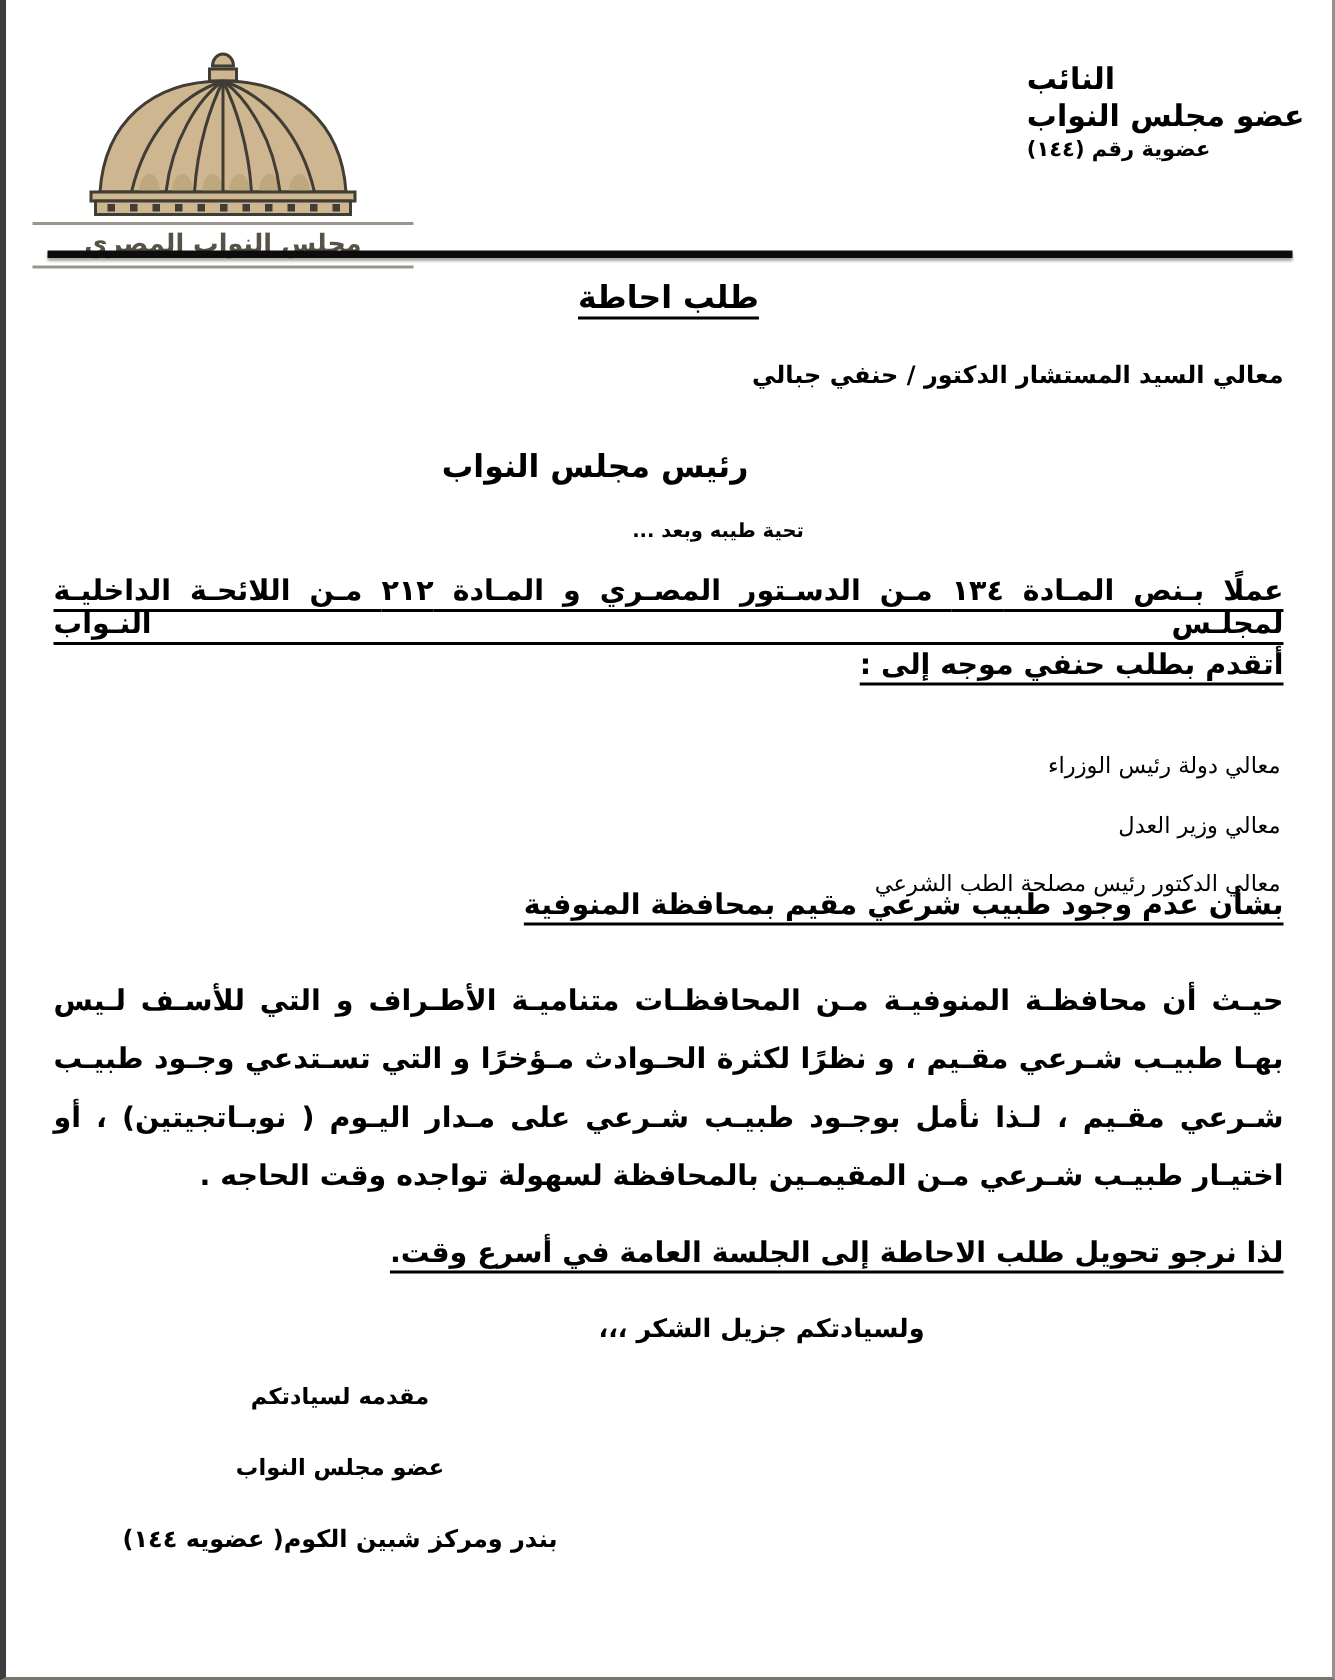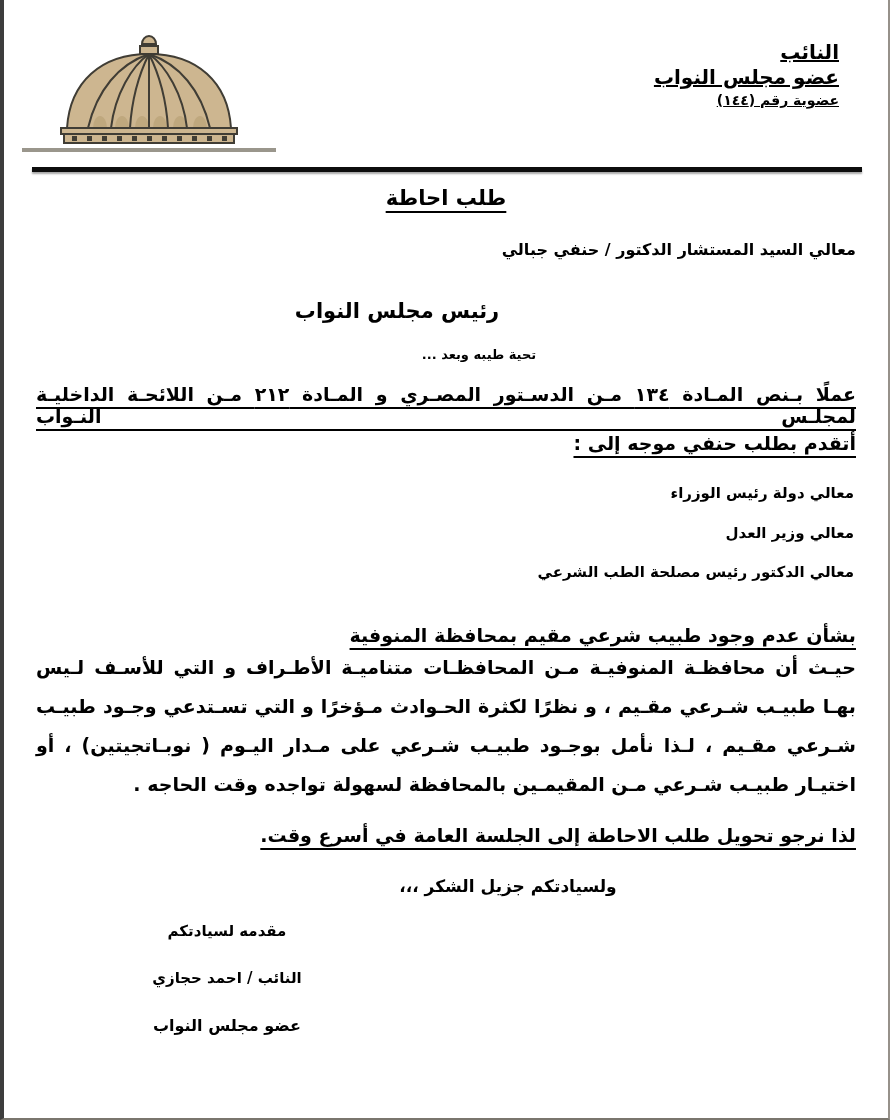--- a/index.html
+++ b/index.html
@@ -11,22 +11,22 @@
     border-left:4px solid #3d3d3d;
     border-right:2px solid #96918a;
     border-bottom:2px solid #7a766e;
     overflow:hidden;
     direction:rtl;
     font-family:"DejaVu Sans", sans-serif;
     color:#000;
   }
   
   .official{
-    position:absolute; top:40px; right:49px;
-    text-align:right; line-height:1.25;text-decoration:underline;
+    position:absolute; top:40px; right:18px;
+    text-align:left; line-height:1.25;
   }
   .official .role{font-size:20px;font-weight:bold;}
   .official .name{font-size:23px;font-weight:bold;letter-spacing:0.5px;}
   .official .mtitle{font-size:20px;font-weight:bold;}
   .official .membership{font-size:14px;font-weight:bold;margin-top:2px;}
 
   .logo{
     position:absolute; top:32px; left:14px; width:262px;
     text-align:center;
   }
@@ -53,24 +53,24 @@
   .addressee-title{ top:299px; left:0; right:0; text-align:center; transform:translateX(-49px); font-size:21px; font-weight:bold; }
   .greeting{ top:347px; left:0; right:0; text-align:center; transform:translateX(33px); font-size:13px; font-weight:bold; }
 
   .legal{
     top:383px; right:32px; left:32px;
     font-size:19px; font-weight:bold;
     text-align:justify; text-align-last:justify;
   }
   .request-intro{ top:432px; right:32px; font-size:19px; font-weight:bold; }
 
-  .recipient{ right:34px; font-size:15px; font-weight:bold; }
+  .recipient{ right:34px; font-size:15px; font-weight:normal;margin-top:17px; }
   .r0{top:484px;} .r1{top:524px;} .r2{top:563px;}
 
-  .subject{ top:624px; right:32px; font-size:19px; font-weight:bold; }
+  .subject{ top:592px; right:32px; font-size:19px; font-weight:bold; }
 
   .body-par{
     top:648px; right:32px; left:32px;
     font-size:19px; font-weight:bold;
     line-height:39px;
     text-align:justify; text-align-last:right;
   }
 
   .closing{ top:824px; right:32px; font-size:19px; font-weight:bold; }
   .thanks{ top:876px; left:0; right:0; text-align:center; transform:translateX(62px); font-size:17px; font-weight:bold; }
@@ -134,20 +134,21 @@
         <rect x="97" y="104" width="5" height="5"></rect>
           <rect x="112" y="104" width="5" height="5"></rect>
         <rect x="127" y="104" width="5" height="5"></rect>
           <rect x="142" y="104" width="5" height="5"></rect>
         <rect x="157" y="104" width="5" height="5"></rect>
           <rect x="172" y="104" width="5" height="5"></rect>
         <rect x="187" y="104" width="5" height="5"></rect>
       </g>
     </svg>
     <div class="logo-line"></div>
+    <div class="logo-caption">مجلس النواب المصري</div>
     <div class="logo-line"></div>
   </div>
 
   <div class="header-rule"></div>
 
   <div class="abs title u">طلب احاطة</div>
 
   <div class="abs addressee-name">معالي السيد المستشار الدكتور / حنفي جبالي</div>
   <div class="abs addressee-title">رئيس مجلس النواب</div>
   <div class="abs greeting">تحية طيبه وبعد ...</div>
@@ -161,17 +162,17 @@
 
   <div class="abs subject u">بشأن عدم وجود طبيب شرعي مقيم بمحافظة المنوفية</div>
 
   <div class="abs body-par">حيـث أن محافظـة المنوفيـة مـن المحافظـات متناميـة الأطـراف و التي للأسـف لـيس بهـا طبيـب شـرعي مقـيم ، و نظرًا لكثرة الحـوادث مـؤخرًا و التي تسـتدعي وجـود طبيـب شـرعي مقـيم ، لـذا نأمل بوجـود طبيـب شـرعي على مـدار اليـوم ( نوبـاتجيتين) ، أو اختيـار طبيـب شـرعي مـن المقيمـين بالمحافظة لسهولة تواجده وقت الحاجه .</div>
 
   <div class="abs closing u">لذا نرجو تحويل طلب الاحاطة إلى الجلسة العامة في أسرع وقت.</div>
   <div class="abs thanks">ولسيادتكم جزيل الشكر ،،،</div>
 
   <div class="abs signature">
     <div class="sig-line">مقدمه لسيادتكم</div>
-    <div class="sig-line">النائب / احمد حجازي</div>
     <div class="sig-line">عضو مجلس النواب</div>
+    <div class="sig-line">بندر ومركز شبين الكوم( عضويه ١٤٤)</div>
   </div>
 
 </div>
 
 </body></html>

